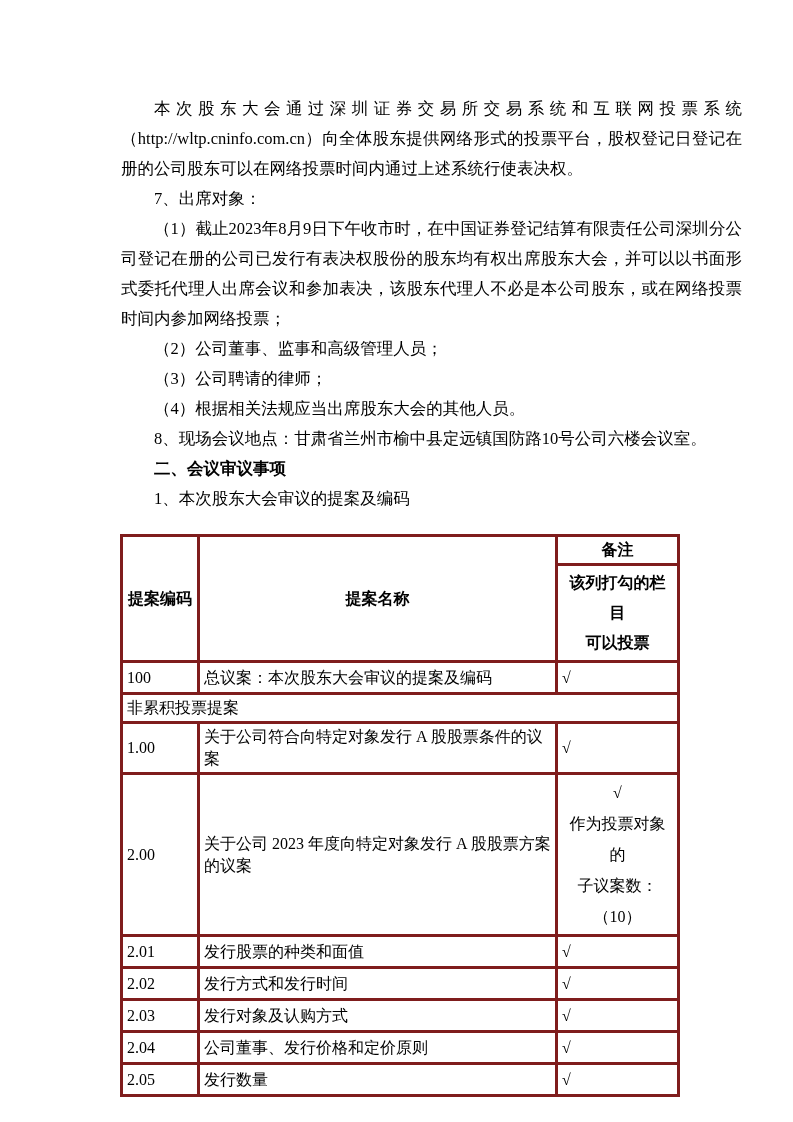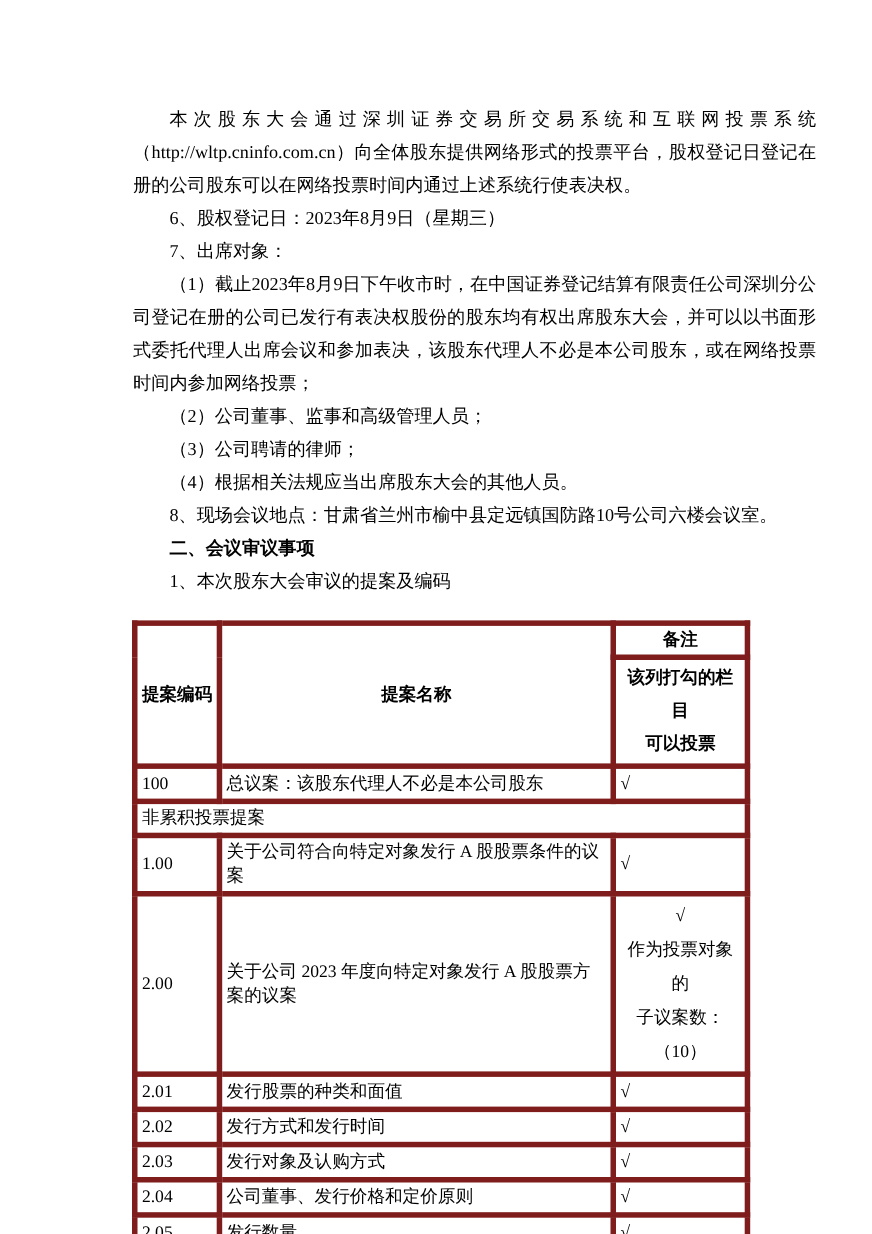--- a/index.html
+++ b/index.html
@@ -20,21 +20,21 @@
   }
   .para.bold { font-weight: bold; }
   table.proposal {
     margin-top: 20px;
     margin-left: -1px;
     border-collapse: collapse;
     width: 557px;
     table-layout: fixed;
   }
   .proposal th, .proposal td {
-    border: 5px solid #7f1d1d;
+    border: 3px solid #7f1d1d;
     font-size: 16px;
     line-height: 22px;
     padding: 2px 4px;
     vertical-align: middle;
     font-weight: normal;
   }
   .proposal th { font-weight: bold; text-align: center; }
   .col-code   { width: 77px; }
   .col-name   { width: 358px; }
   .col-remark { width: 122px; }
@@ -47,21 +47,20 @@
   .h-big       { height: 96px; }
   .remark-note-line { line-height: 30px; text-align: center; }
   .remark-multiline div { line-height: 31px; text-align: center; }
 </style>
 </head>
 <body>
 
 <div class="content">
 
   <p class="para">本次股东大会通过深圳证券交易所交易系统和互联网投票系统（http://wltp.cninfo.com.cn）向全体股东提供网络形式的投票平台，股权登记日登记在册的公司股东可以在网络投票时间内通过上述系统行使表决权。</p>
-  <p class="para">6、股权登记日：2023年8月9日（星期三）</p>
   <p class="para">7、出席对象：</p>
   <p class="para">（1）截止2023年8月9日下午收市时，在中国证券登记结算有限责任公司深圳分公司登记在册的公司已发行有表决权股份的股东均有权出席股东大会，并可以以书面形式委托代理人出席会议和参加表决，该股东代理人不必是本公司股东，或在网络投票时间内参加网络投票；</p>
   <p class="para">（2）公司董事、监事和高级管理人员；</p>
   <p class="para">（3）公司聘请的律师；</p>
   <p class="para">（4）根据相关法规应当出席股东大会的其他人员。</p>
   <p class="para">8、现场会议地点：甘肃省兰州市榆中县定远镇国防路10号公司六楼会议室。</p>
   <p class="para bold">二、会议审议事项</p>
   <p class="para">1、本次股东大会审议的提案及编码</p>
 
   <table class="proposal">
@@ -78,21 +77,21 @@
       </tr>
       <tr>
         <th class="h-remark-note">
           <div class="remark-note-line">该列打勾的栏目</div>
           <div class="remark-note-line">可以投票</div>
         </th>
       </tr>
 
       <tr class="h-row">
         <td class="cell-center">100</td>
-        <td class="cell-center">总议案：该股东代理人不必是本公司股东</td>
+        <td class="cell-center">总议案：本次股东大会审议的提案及编码</td>
         <td class="cell-center">√</td>
       </tr>
 
       <tr class="h-section">
         <td colspan="3" class="cell-center">非累积投票提案</td>
       </tr>
 
       <tr class="h-row">
         <td class="cell-center">1.00</td>
         <td class="cell-name">关于公司符合向特定对象发行 A 股股票条件的议案</td>

